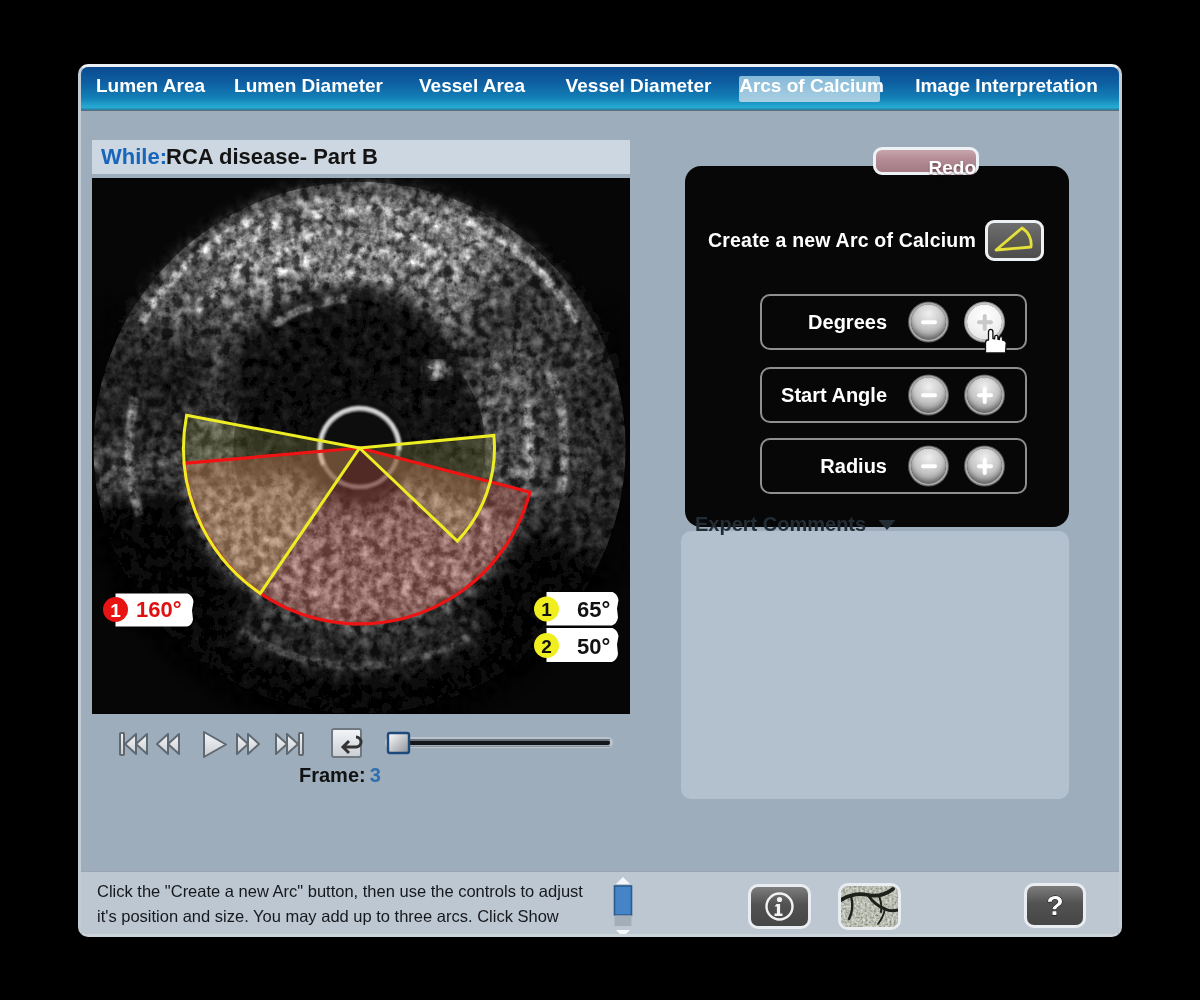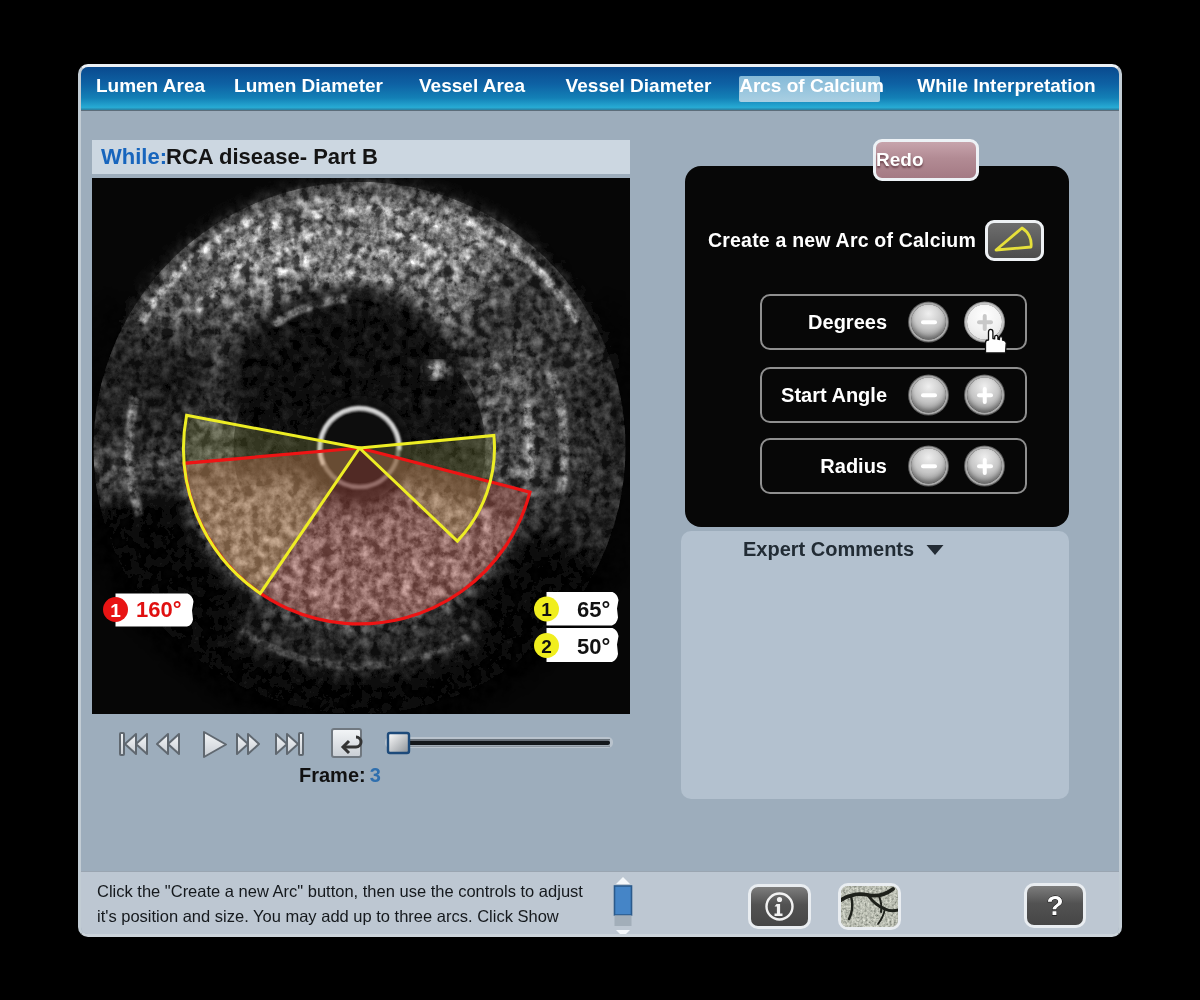--- a/index.html
+++ b/index.html
@@ -18,49 +18,49 @@
   #ivus{position:absolute;left:11px;top:110.5px;width:538px;height:536px;background:#000;}
   
   #transport{position:absolute;left:0;top:657px;width:560px;height:50px;}
   
   #framelbl{position:absolute;left:218px;top:697px;font-size:20px;font-weight:bold;color:#111;}
   #framelbl span{color:#2f6fae;font-weight:bold;}
   
   #blackpanel{position:absolute;left:604px;top:99px;width:384px;height:361px;background:#070707;border-radius:16px;}
   #lightpanel{position:absolute;left:600px;top:464px;width:388px;height:268px;background:#b3c1cf;border-radius:10px;}
   .btn-se{position:absolute;left:595px;top:72px;width:178px;height:42px;border:3px solid #edf2f6;border-radius:9px;background:linear-gradient(#4f94ca,#3a82ba 48%,#2d70a8 55%,#2d6da4);color:#fff;font-weight:bold;font-size:18.5px;text-align:left;padding-left:15px;line-height:35px;text-shadow:0 1.5px 2px rgba(0,0,30,.55);}
-  .btn-redo{position:absolute;left:792px;top:72px;width:106px;height:42px;border:3px solid #edf2f6;border-radius:9px;background:linear-gradient(#c7a4ac,#b28b94 45%,#a47a84);color:#fff;font-weight:bold;font-size:19px;text-align:left;line-height:35px;text-shadow:0 1.5px 2px rgba(40,0,10,.5);}
+  .btn-redo{position:absolute;left:792px;top:80px;width:106px;height:28px;border:3px solid #edf2f6;border-radius:9px;background:linear-gradient(#c7a4ac,#b28b94 45%,#a47a84);color:#fff;font-weight:bold;font-size:19px;text-align:right;line-height:35px;text-shadow:0 1.5px 2px rgba(40,0,10,.5);}
   #createlbl{position:absolute;left:627px;top:162px;color:#fff;font-weight:bold;font-size:19.5px;letter-spacing:0.2px;}
   #arcbtn{position:absolute;left:904px;top:153px;width:59px;height:41px;border:3px solid #eef1f4;border-radius:9px;background:linear-gradient(#6e6e6e,#4c4c4c);}
   .row{position:absolute;left:679px;width:267px;height:56px;border:2px solid #8f8f8f;border-radius:10px;text-align:center;}
   .row .lbl{position:absolute;right:138px;top:50%;transform:translateY(-50%);color:#fff;font-weight:bold;font-size:20px;white-space:nowrap;}
   .cbtn{position:absolute;top:50%;transform:translateY(-50%);width:35px;height:35px;border-radius:50%;background:radial-gradient(circle at 50% 26%,#efefef,#c6c6c6 48%,#999 78%,#818181);box-shadow:0 0 0 2px #a9a9a9,0 0 0 3px #5a5a5a, inset 0 -3px 4px rgba(0,0,0,.3);}
   .cbtn.hot{background:radial-gradient(circle at 50% 32%,#fff,#f1f1f1 55%,#dcdcdc);box-shadow:0 0 0 2px #c6c6c6,0 0 0 3px #8a8a8a;}
   .cbtn .h{position:absolute;left:50%;top:50%;transform:translate(-50%,-50%);width:16px;height:4.5px;background:#fff;border-radius:2px;}
   .cbtn .v{position:absolute;left:50%;top:50%;transform:translate(-50%,-50%);width:4.5px;height:17px;background:#fff;border-radius:2px;}
   .cbtn.hot .h,.cbtn.hot .v{background:#c8c8c8;}
-  #exphdr{position:absolute;left:614px;top:471px;color:#222c35;font-weight:bold;font-size:20px;margin-left:48px;}
+  #exphdr{position:absolute;left:614px;top:446px;color:#222c35;font-weight:bold;font-size:20px;}
   #exptxt{position:absolute;left:627px;top:515px;width:346px;color:#232b33;font-size:20px;line-height:26.5px;}
   
   #instr{position:absolute;left:0;top:804px;width:100%;height:63px;background:#bdc7d2;border-top:1px solid #9aa5b1;}
   #instr .t{position:absolute;left:16px;top:7px;font-size:16.5px;color:#15191d;line-height:25px;}
   .sqbtn{position:absolute;border:3px solid #e9edf1;border-radius:10px;background:linear-gradient(#7d7d7d,#525252 45%,#464646);}
   </style>
 </head>
 <body>
 <div id="stage">
   <div id="app">
     <div id="nav">
       <div class="tab" style="left:69.5px;">Lumen Area</div>
       <div class="tab" style="left:227.5px;">Lumen Diameter</div>
       <div class="tab" style="left:391px;text-align:right;">Vessel Area</div>
       <div class="tab" style="left:557.5px;">Vessel Diameter</div>
       <div id="tabsel"></div>
       <div class="tab" style="left:730.5px;">Arcs of Calcium</div>
-      <div class="tab" style="left:925.5px;">While Interpretation</div>
+      <div class="tab" style="left:925.5px;">Image Interpretation</div>
     </div>
     <div id="casebar">
         <span class="c1">While:</span>
         <span class="c2">RCA disease- Part B</span>
       </div>
     <div id="ivus">
 <svg width="538" height="536" viewBox="0 0 538 536">
  <defs>
   <filter id="speck" x="-5%" y="-5%" width="110%" height="110%">
     <feTurbulence type="fractalNoise" baseFrequency="0.10 0.10" numOctaves="4" seed="7" result="n"></feTurbulence>

